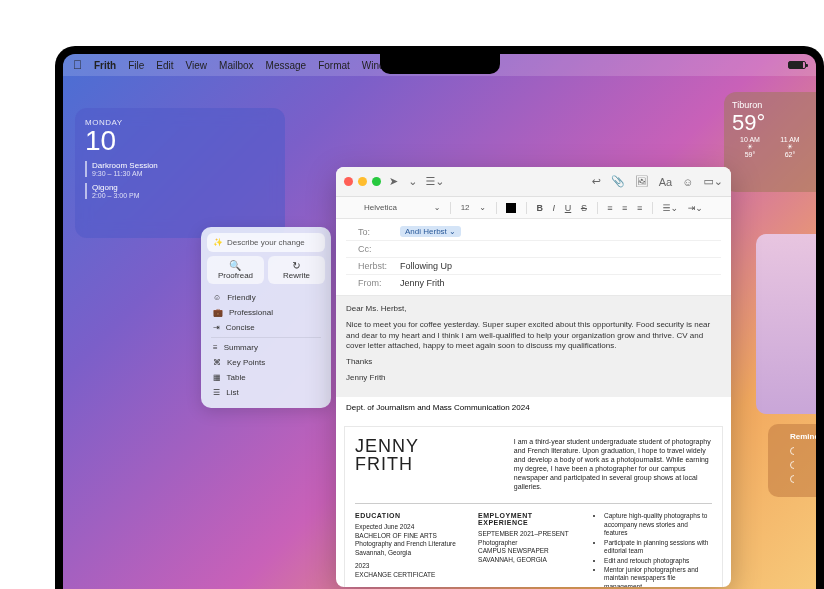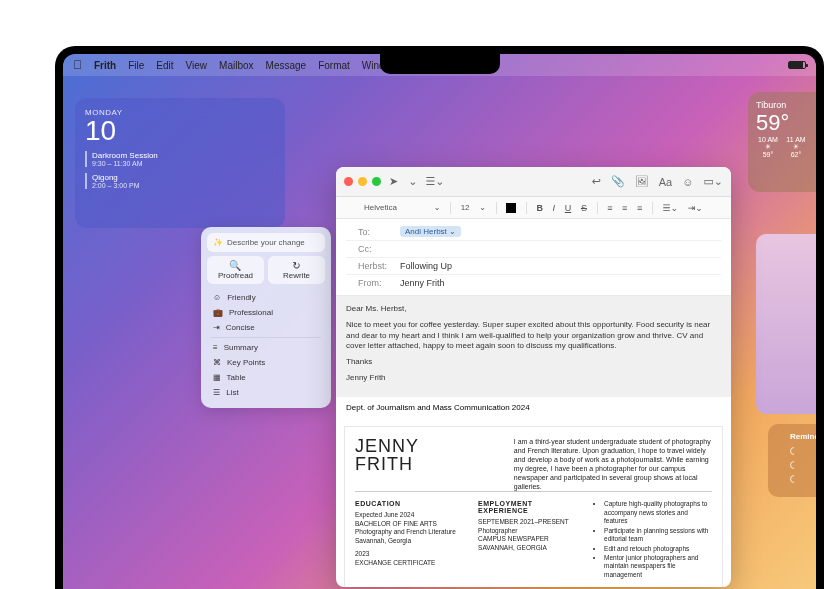--- a/index.html
+++ b/index.html
@@ -8,31 +8,31 @@
 .screen { width: 100%; height: 100%; background: linear-gradient(135deg, #4a6fd4 0%, #7b5fc9 25%, #c961b8 55%, #f2a95f 80%, #f7c97a 100%); border-radius: 12px 12px 0 0; position: relative; overflow: hidden; }
 .notch { position: absolute; top: 0; left: 50%; transform: translateX(-50%); width: 120px; height: 20px; background: #000; border-radius: 0 0 10px 10px; z-index: 100; }
 .menubar { position: absolute; top: 0; left: 0; right: 0; height: 22px; background: rgba(255,255,255,0.15); display: flex; align-items: center; padding: 0 10px; font-size: 10px; color: #222; gap: 12px; z-index: 50; }
 .menubar .apple { font-size: 12px; }
 .menubar .app { font-weight: 600; }
 .menubar .right { margin-left: auto; display: flex; gap: 8px; align-items: center; }
 .battery { width: 18px; height: 8px; border: 1px solid #222; border-radius: 2px; position: relative; }
 .battery::after { content: ""; position: absolute; right: -3px; top: 2px; width: 2px; height: 3px; background: #222; border-radius: 0 1px 1px 0; }
 .battery-fill { width: 90%; height: 100%; background: #222; }
 
-.cal-widget { position: absolute; top: 44px; left: 12px; width: 210px; height: 130px; background: rgba(80, 90, 200, 0.55); backdrop-filter: blur(8px); border-radius: 12px; padding: 10px; color: #fff; font-size: 8px; display: flex; gap: 8px; }
+.cal-widget { position: absolute; top: 54px; left: 12px; width: 210px; height: 130px; background: rgba(80, 90, 200, 0.55); backdrop-filter: blur(8px); border-radius: 12px; padding: 10px; color: #fff; font-size: 8px; display: flex; gap: 8px; }
 .cal-left { flex: 1; }
 .cal-day { font-size: 8px; opacity: 0.85; letter-spacing: 0.5px; }
 .cal-date { font-size: 28px; font-weight: 300; line-height: 1; margin-bottom: 6px; }
 .cal-event { border-left: 2px solid rgba(255,255,255,0.6); padding-left: 5px; margin-bottom: 6px; }
 .cal-event-title { font-weight: 500; font-size: 8px; }
 .cal-event-time { font-size: 7px; opacity: 0.8; }
 .cal-right { flex: 1; border-left: 1px solid rgba(255,255,255,0.2); padding-left: 8px; }
 .cal-date-head { font-size: 7px; opacity: 0.85; margin-bottom: 2px; }
 
-.weather-widget { position: absolute; top: 38px; right: 0; width: 68px; height: 100px; background: rgba(160,120,90,0.55); border-radius: 12px 0 0 12px; padding: 8px; color: #fff; font-size: 8px; }
+.weather-widget { position: absolute; top: 38px; right: 0; width: 92px; height: 100px; background: rgba(160,120,90,0.55); border-radius: 12px 0 0 12px; padding: 8px; color: #fff; font-size: 8px; }
 .weather-loc { font-size: 9px; font-weight: 500; }
 .weather-temp { font-size: 22px; font-weight: 300; }
 .weather-row { display: flex; gap: 4px; font-size: 7px; }
 .weather-col { text-align: center; flex: 1; }
 
 .photo-widget { position: absolute; top: 180px; right: 0; width: 60px; height: 180px; background: linear-gradient(180deg, #e8c5e0, #c9a6d8); border-radius: 10px 0 0 10px; }
 
 .reminders-widget { position: absolute; top: 370px; right: 0; width: 48px; background: rgba(200,130,70,0.65); border-radius: 10px 0 0 10px; padding: 8px 22px; color: #fff; font-size: 8px; }
 .reminders-title { font-weight: 600; margin-bottom: 6px; }
 .reminder-item { display: flex; align-items: center; gap: 4px; margin-bottom: 6px; font-size: 7px; white-space: nowrap; overflow: hidden; }
@@ -68,21 +68,21 @@
 .mail-field-label { width: 42px; color: #888; margin-left: 12px; }
 .mail-field-value { color: #333; }
 .recipient-pill { background: #d4e4f7; border-radius: 3px; padding: 1px 5px; font-size: 8px; color: #2a5a9a; }
 
 .mail-body { flex: 1; overflow: auto; }
 .mail-text { background: #f0f0f0; padding: 8px 10px; font-size: 8px; color: #333; line-height: 1.35; }
 .mail-text p { margin-bottom: 5px; }
 .mail-sig { padding: 6px 10px; font-size: 8px; }
 
 .resume { margin: 8px; border: 1px solid #e8e8e8; padding: 10px; font-size: 7px; color: #222; }
-.resume-top { display: flex; gap: 16px; padding-bottom: 0; border-bottom: 1px solid #ccc; }
+.resume-top { display: flex; gap: 16px; padding-bottom: 12px; border-bottom: 1px solid #ccc; }
 .resume-name { font-size: 18px; font-weight: 300; letter-spacing: 1px; line-height: 1; flex: 0 0 40%; }
 .resume-bio { font-size: 7px; line-height: 1.3; flex: 1; }
 .resume-cols { display: flex; gap: 16px; padding-top: 8px; }
 .resume-col { flex: 1; }
 .resume-h { font-size: 7px; font-weight: 700; letter-spacing: 0.5px; margin-bottom: 4px; }
 .resume-item { font-size: 6.5px; line-height: 1.3; margin-bottom: 5px; }
 .resume-bullets { font-size: 6.5px; line-height: 1.3; padding-left: 10px; }
 .resume-bullets li { margin-bottom: 1px; }
 </style>
 </head>

